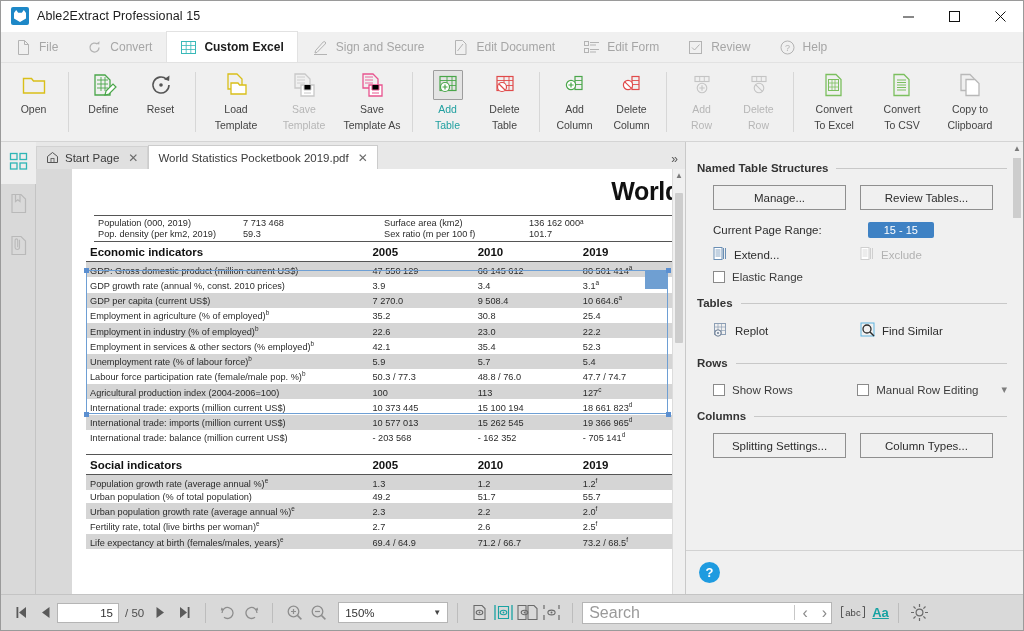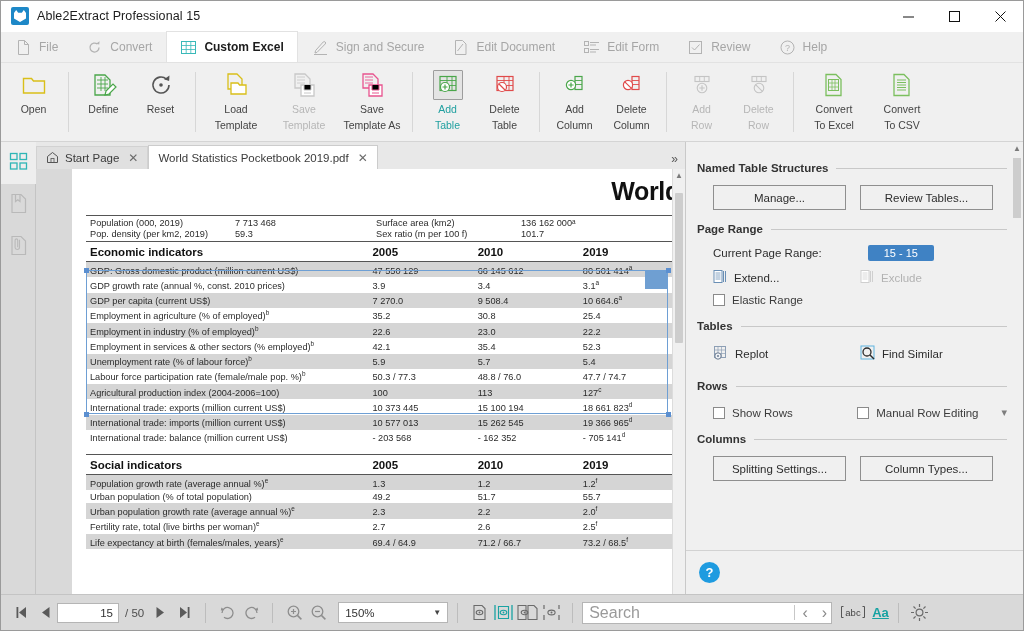--- a/index.html
+++ b/index.html
@@ -75,21 +75,21 @@
   .vscroll { width:13px; background:#f0f0f0; border-left:1px solid #dcdcdc; flex:0 0 auto; position:relative; }
   .vthumb { position:absolute; left:2px; right:2px; top:24px; height:150px; background:#cdcdcd; border-radius:1px; }
   .vs-arrow { height:13px; display:flex; align-items:center; justify-content:center; color:#7a7a7a; font-size:8px; }
 
   .doc-title { position:absolute; right:22px; top:8px; font-size:25px; font-weight:bold; color:#111;
                letter-spacing:-.3px; font-family:"Liberation Sans", sans-serif; }
 
   
   .pdf { position:absolute; left:14px; top:46px; width:598px; font-size:9.2px; color:#2b2b2b; }
   .hdrbox { border-top:1.4px solid #555; border-bottom:1.4px solid #555; padding:2px 0 2px 0;
-            display:flex; }
+            display:flex;margin-left:8px; }
   .hdrbox .col { display:flex; flex-direction:column; gap:1px; }
   .hdrbox .col.a { width:290px; padding-left:4px; }
   .hdrbox .row { display:flex; }
   .hdrbox .k { width:145px; }
   table.ind { width:100%; border-collapse:collapse; table-layout:fixed; }
   table.ind td { padding:1.6px 0 1.6px 4px; vertical-align:baseline; }
   table.ind tr.alt td { background:#d5d5d5; }
   table.ind tr.head td { font-weight:bold; font-size:11.5px; color:#111; padding-top:4px; padding-bottom:3px; }
   table.ind tr.head { border-bottom:1.2px solid #555; }
   table.ind col.c1 { width:282px; }
@@ -406,20 +406,30 @@
     <div class="rbtn wide">
       <span class="bi">
         <svg width="26" height="26" viewBox="0 0 26 26">
             <path d="M5 2.5h10l5 5v16H5z" fill="none" stroke="#7bbf5e" stroke-width="1.3"></path>
             <path d="M8 8h9M8 10.5h9M8 13h9M8 15.5h9M8 18h9" stroke="#7bbf5e" stroke-width="1"></path>
           </svg>
       </span>
       <span class="lbl">Convert</span>
       <span class="lbl">To CSV</span>
     </div>
+    <div class="rbtn wide">
+      <span class="bi">
+        <svg width="26" height="26" viewBox="0 0 26 26">
+            <path d="M4 2.5h9l4 4v12H4z" fill="none" stroke="#b8b8b8" stroke-width="1.3"></path>
+            <path d="M9 7.5h9l4 4v12H9z" fill="#fff" stroke="#b8b8b8" stroke-width="1.3"></path>
+          </svg>
+      </span>
+      <span class="lbl">Copy to</span>
+      <span class="lbl">Clipboard</span>
+    </div>
   </div>
 
   <div class="main">
 
     <div class="leftrail">
       <div class="rail-btn active">
         <span>
           <svg width="19" height="19" viewBox="0 0 19 19">
               <rect x="1.5" y="1.5" width="6.5" height="6" fill="none" stroke="#2fb6b6" stroke-width="1.3"></rect>
               <rect x="11" y="1.5" width="6.5" height="6" fill="none" stroke="#2fb6b6" stroke-width="1.3"></rect>
@@ -661,24 +671,20 @@
             <span>Named Table Structures</span>
             <span class="rule"></span>
           </div>
           <div class="btnrow">
             <div class="pbtn">Manage...</div>
             <div class="pbtn">Review Tables...</div>
           </div>
         </div>
 
         <div class="grp">
-          <div class="grp-title">
-            <span>Page Range</span>
-            <span class="rule"></span>
-          </div>
           <div class="rowline">
             <span class="lab">Current Page Range:</span>
             <span class="pill">15 - 15</span>
           </div>
           <div class="iconrow">
             <span class="iconitem">
               <span>
                 <svg width="15" height="15" viewBox="0 0 15 15">
                     <rect x="1" y="1.5" width="8" height="12" fill="#fff" stroke="#6a8fb5" stroke-width="1"></rect>
                     <path d="M2.5 4h5M2.5 6h5M2.5 8h5M2.5 10h5" stroke="#6a8fb5" stroke-width=".8"></path>

